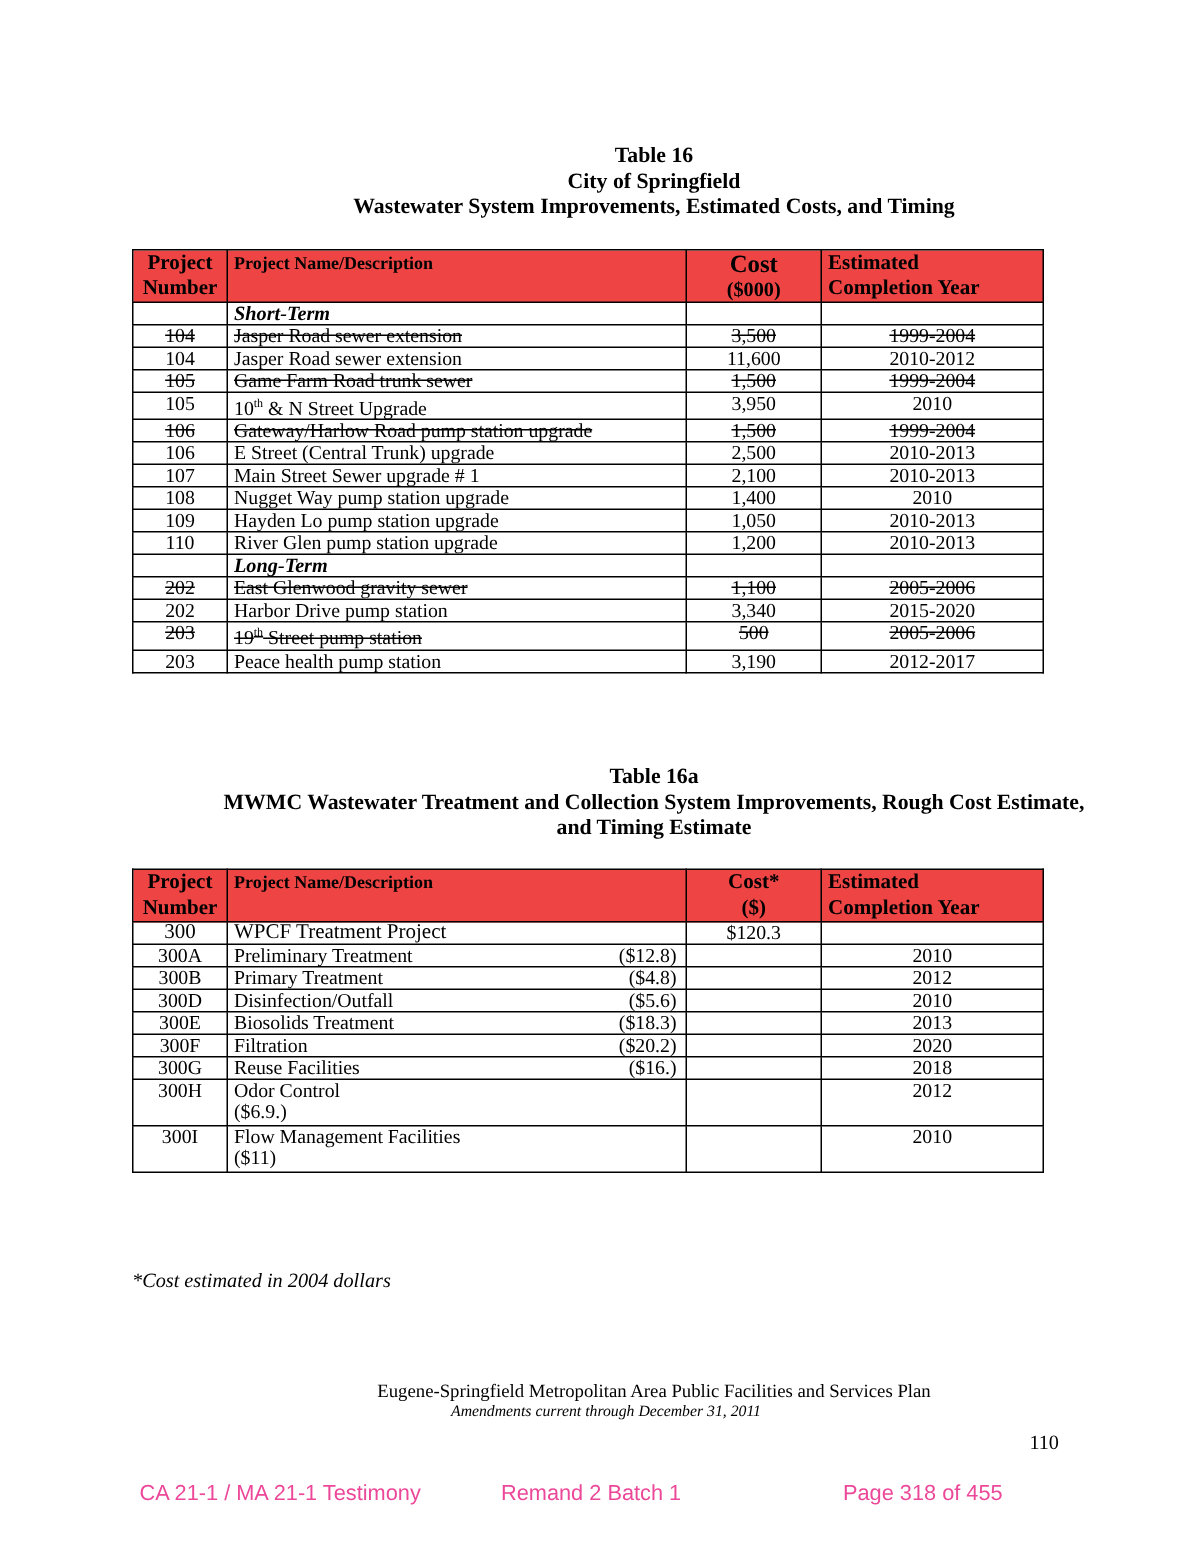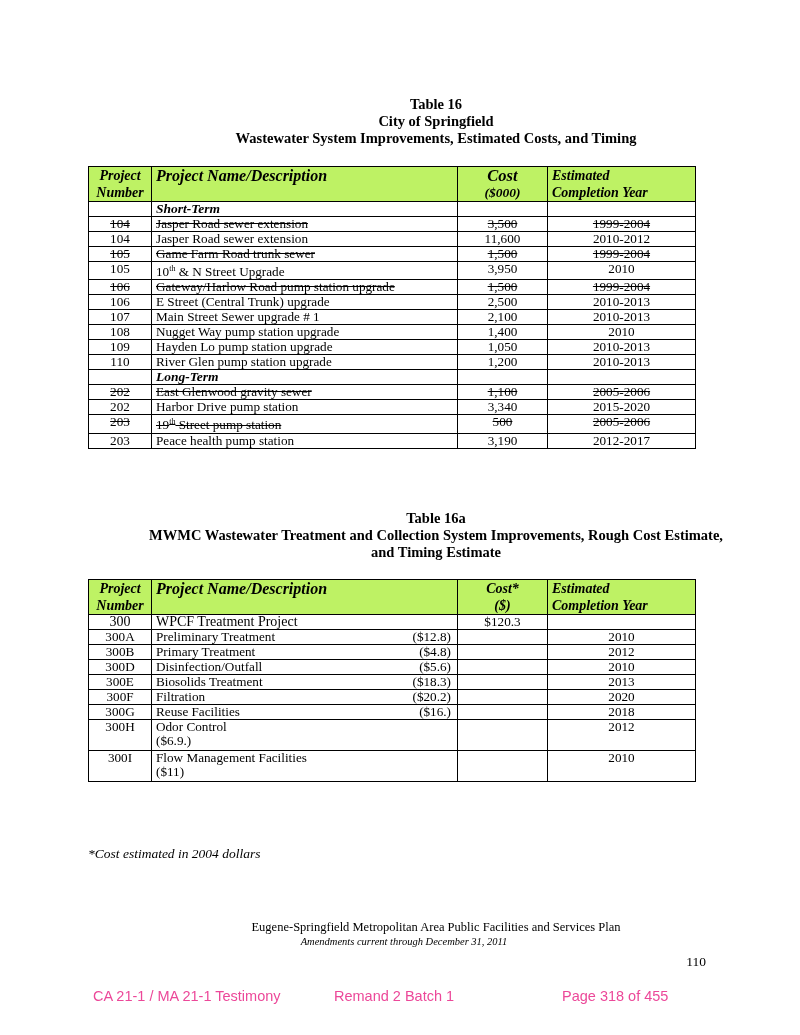--- a/index.html
+++ b/index.html
@@ -14,31 +14,31 @@
     #t16-title { top: 96px; }
     #t16a-title { top: 510px; left: 100px; width: 600px; }
     table.doc {
       position: absolute; left: 88px; width: 607px;
       border-collapse: collapse; font-size: 13.2px; line-height: 14px;
       table-layout: fixed;
     }
     table.doc td, table.doc th {
       border: 1px solid #000; padding: 0 4px; vertical-align: top;
     }
-    table.doc th { background: #bef264; font-weight: bold; font-style: italic; }
+    table.doc th { background: #ef4444; font-weight: bold; }
     #t16 { top: 166px; }
     #t16a { top: 579px; }
     col.c1 { width: 63px; }
     col.c2 { width: 306px; }
     col.c3 { width: 90px; }
     col.c4 { width: 148px; }
     .center { text-align: center; }
     .left { text-align: left; }
     th.h-num { text-align: center; font-size: 14px; line-height: 17px; padding-top: 1px; padding-bottom: 1px;}
-    th.h-name { text-align: left; font-size: 16px; line-height: 17px; padding-top: 1px; }
+    th.h-name { text-align: left; font-size: 12px; line-height: 17px; padding-top: 1px; }
     th.h-cost16 { text-align: center; font-size: 16.5px; line-height: 18px; padding-top: 3px; }
     th.h-cost16 .sub { font-size: 13.5px; display: block; line-height: 16px; }
     th.h-cost { text-align: center; font-size: 14px; line-height: 17px; padding-top: 1px; }
     th.h-year { text-align: left; font-size: 14px; line-height: 17px; padding-top: 1px; }
     .struck { text-decoration: line-through; }
     .section { font-weight: bold; font-style: italic; font-size: 13.5px; }
     .bold { font-weight: normal; font-size: 14px; }
     .name-with-cost { display: flex; justify-content: space-between; }
     .name-with-cost .sub-cost { padding-right: 2px; text-align: center; }
     td.multi { height: 30px; }

